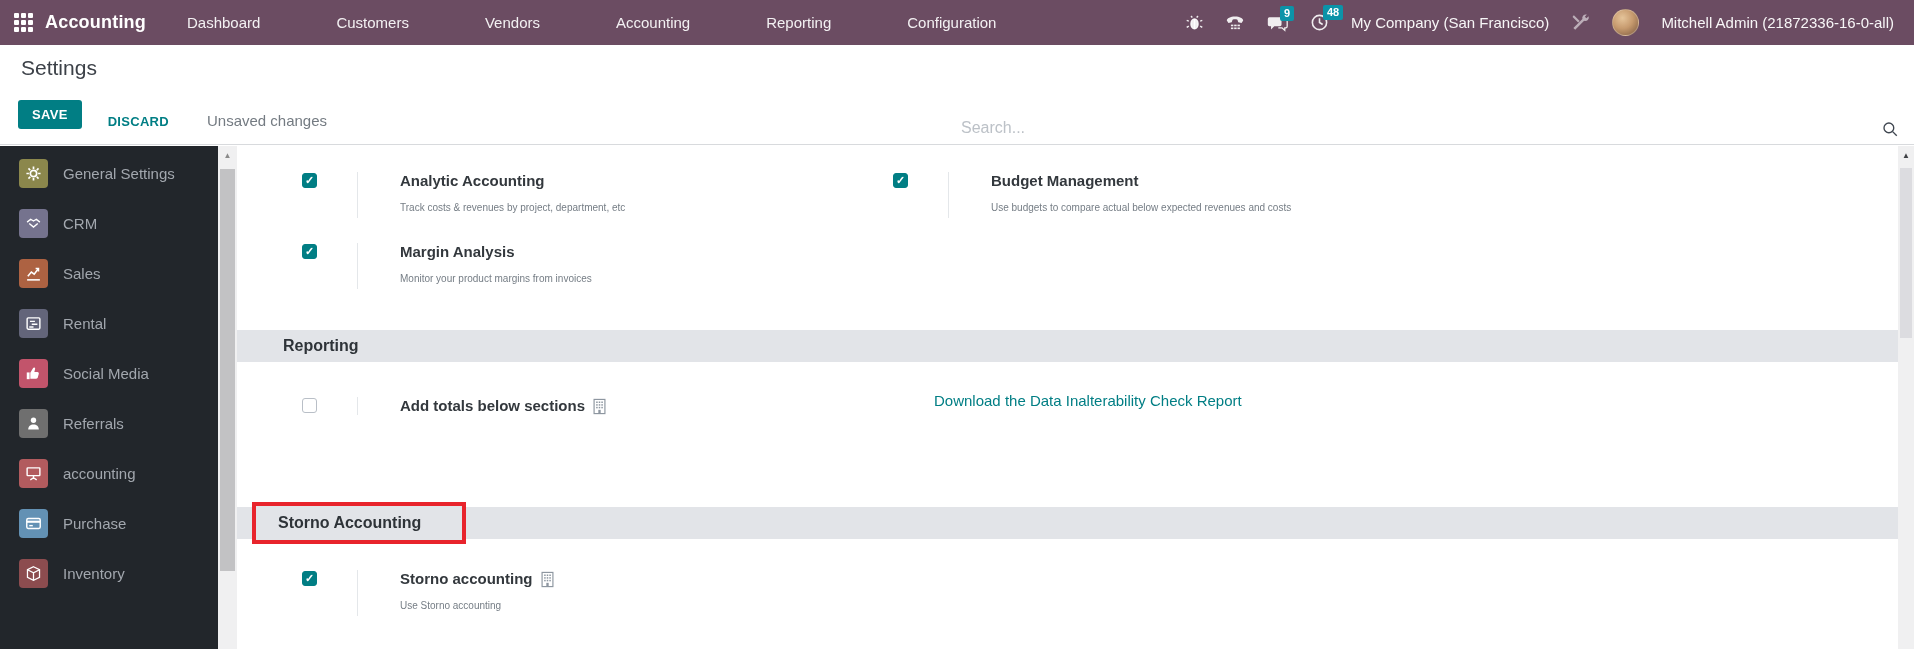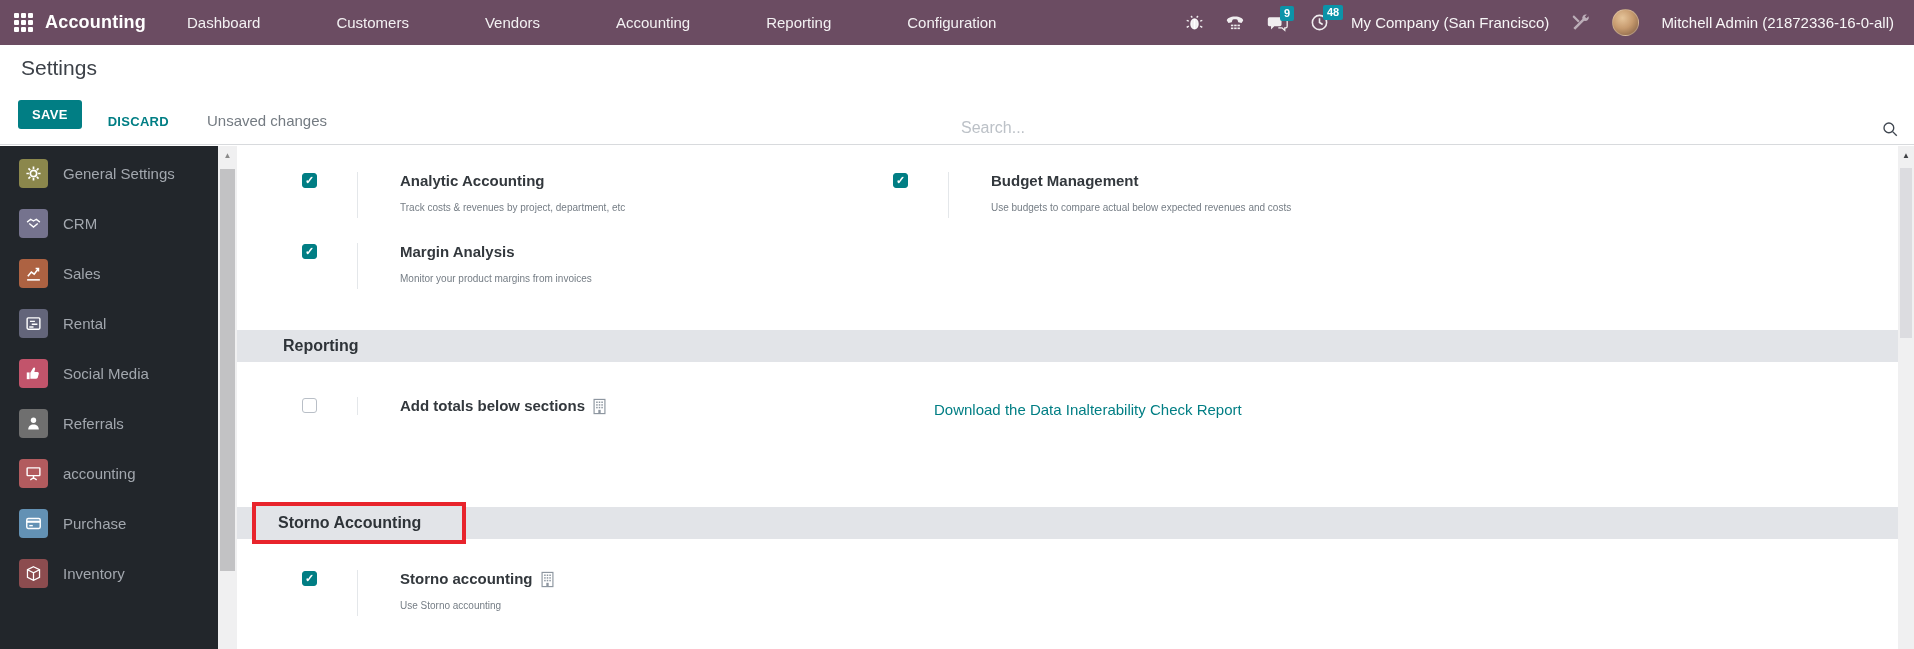--- a/index.html
+++ b/index.html
@@ -70,21 +70,21 @@
         flex:0 0 15px; display:flex; align-items:center; justify-content:center; cursor:pointer;
         font-size:11px; color:transparent; }
   .cb.checked { background:#017e84; border-color:#017e84; color:#fff; }
   .cb.checked::after { content:"✓"; font-weight:700; line-height:1; }
   .vline { width:1px; background:#e4e7ea; margin:0 14px 0 12px; }
   .texts { display:flex; flex-direction:column; }
   .lbl { font-size:15px; font-weight:700; color:#33383d; line-height:18px; display:flex; align-items:center; gap:7px; cursor:pointer; }
   .desc { font-size:10px; color:#757d85; line-height:21px; margin-top:7px; }
   .w-wrap { max-width:470px; }
   .ent-icon { display:inline-flex; }
-  .dl-link { position:absolute; left:697px; top:255px; font-size:15px; font-weight:500; color:#017e84; text-decoration:none; cursor:pointer; }
+  .dl-link { position:absolute; left:697px; top:246px; font-size:15px; font-weight:500; color:#017e84; text-decoration:none; cursor:pointer; }
 </style>
 </head>
 <body>
 
 <div id="app">
 
   <div class="navbar">
     <div class="apps-grid">
         <i></i>
         <i></i>

